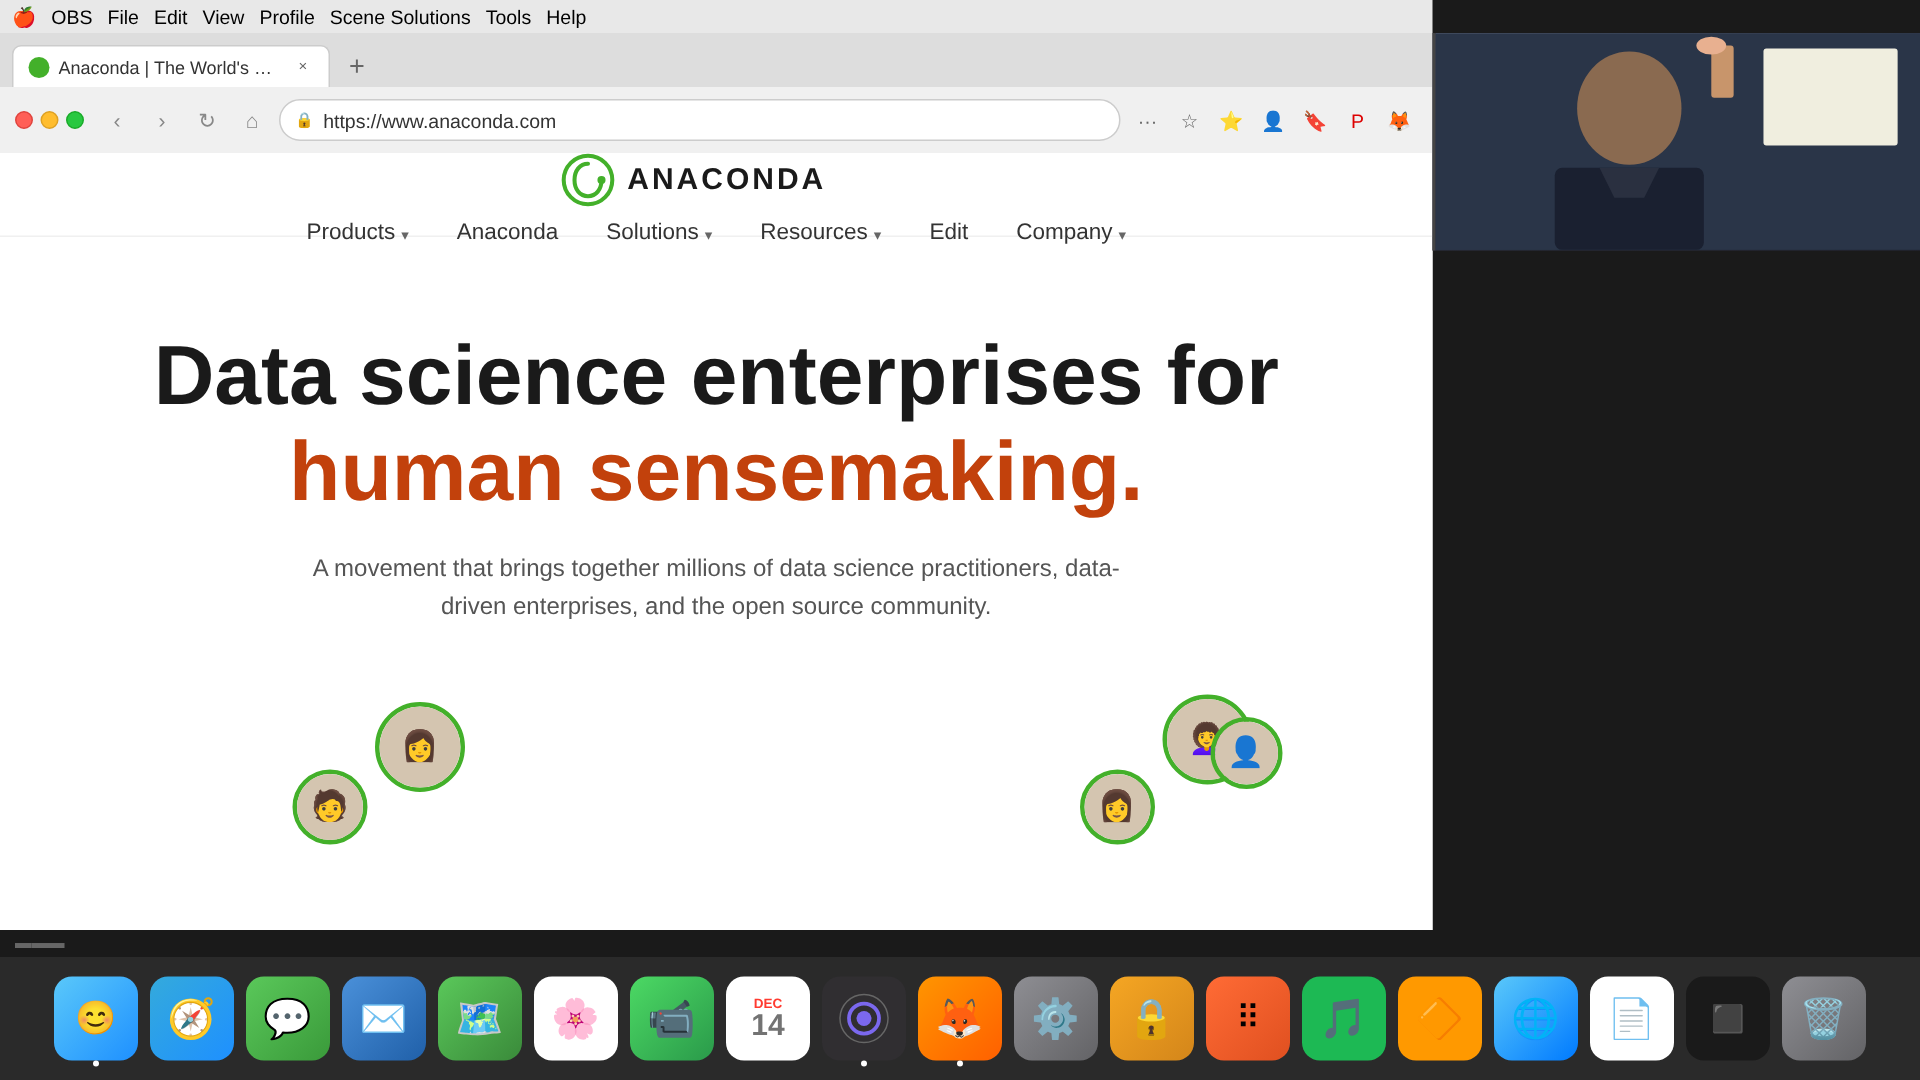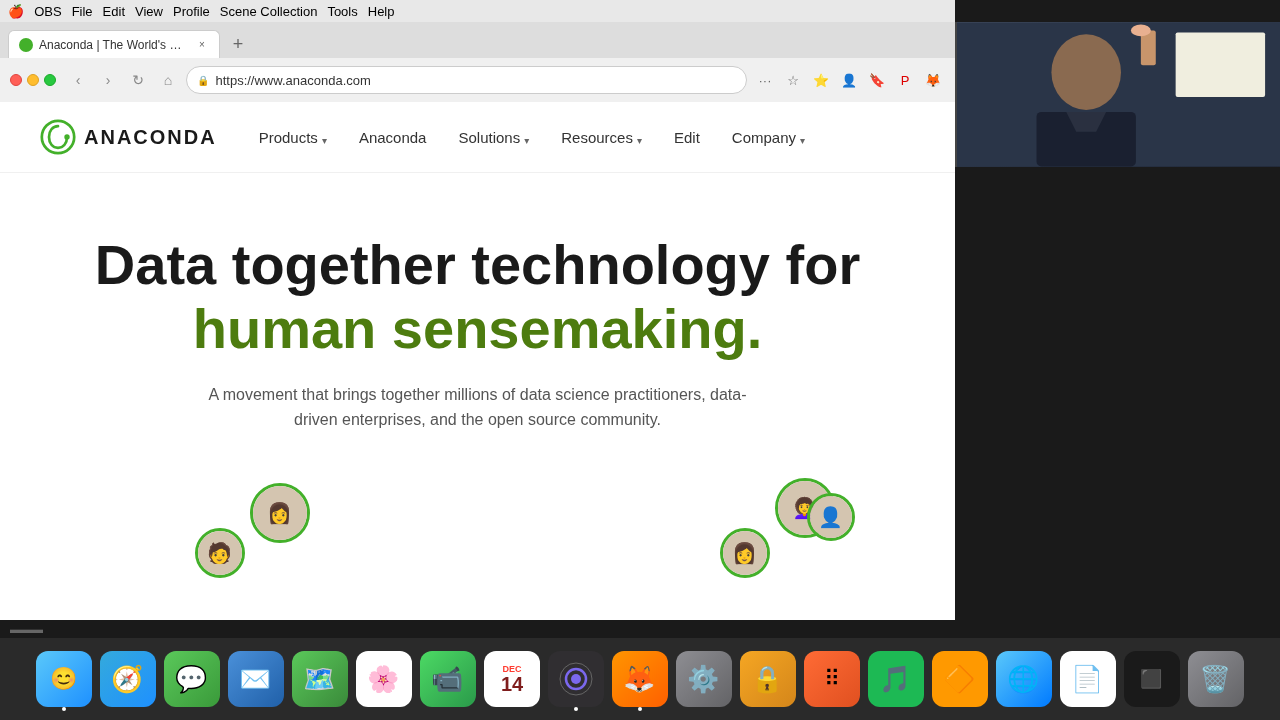--- a/index.html
+++ b/index.html
@@ -142,27 +142,28 @@
 
     
     .website-content {
       height: 540px;
       background: #fff;
       overflow: hidden;
     }
 
     
     .anaconda-nav {
-      height: 71px;
+      height: 56px;
       background: #fff;
       display: flex;
       align-items: center;
       padding: 0 40px;
       border-bottom: 1px solid #f0f0f0;
       gap: 0;
+      flex-direction: column;
     }
 
     .anaconda-logo {
       display: flex;
       align-items: center;
       gap: 8px;
       margin-right: 30px;
     }
 
     .logo-icon {
@@ -214,21 +215,21 @@
     .hero-title-black {
       font-size: 56px;
       font-weight: 700;
       color: #1a1a1a;
       line-height: 1.15;
     }
 
     .hero-title-green {
       font-size: 56px;
       font-weight: 700;
-      color: #4d7c0f;
+      color: #c2410c;
       line-height: 1.15;
     }
 
     .hero-subtitle {
       font-size: 16px;
       color: #555;
       max-width: 560px;
       line-height: 1.6;
       margin-top: 20px;
       margin-bottom: 30px;
@@ -389,21 +390,21 @@
 </head>
 <body>
 
 <div class="mac-menu-overlay">
   <span>🍎</span>
   <span>OBS</span>
   <span>File</span>
   <span>Edit</span>
   <span>View</span>
   <span>Profile</span>
-  <span>Scene Collection</span>
+  <span>Scene Solutions</span>
   <span>Tools</span>
   <span>Help</span>
 </div>
 
 <div class="browser-window" style="top:22px;">
 
   <div class="browser-chrome">
 
     <div class="browser-tabs">
       <div class="browser-tab">
@@ -476,21 +477,21 @@
         </div>
         <div class="nav-link">
           <span>Company</span>
           <span class="nav-chevron">▾</span>
         </div>
       </div>
     </div>
 
     <div class="hero-section">
       <div>
-        <div class="hero-title-black">Data together technology for</div>
+        <div class="hero-title-black">Data science enterprises for</div>
         <div class="hero-title-green">human sensemaking.</div>
       </div>
       <p class="hero-subtitle">A movement that brings together millions of data science practitioners, data-driven enterprises, and the open source community.</p>
 
       <div class="avatars-row">
         <div class="avatar-circle a1">
           <div class="avatar-inner">👩</div>
         </div>
         <div class="avatar-circle a2">
           <div class="avatar-inner">👩‍🦱</div>
@@ -570,21 +571,21 @@
     <div class="dock-item" style="background:#fff;border-radius:12px;">
       <span style="font-size:26px;">🌸</span>
     </div>
 
     <div class="dock-item" style="background:linear-gradient(135deg,#4cd964,#2a9a4a);">
       <span style="font-size:26px;">📹</span>
     </div>
 
     <div class="dock-item" style="background:#fff;border-radius:12px;flex-direction:column;padding:2px;">
       <span style="font-size:9px;color:#ff3b30;font-weight:bold;">DEC</span>
-      <span style="font-size:20px;font-weight:bold;color:#7f1d1d;line-height:1;">14</span>
+      <span style="font-size:20px;font-weight:bold;color:#737373;line-height:1;">14</span>
     </div>
 
     <div class="dock-item" style="background:#302e31;border-radius:12px;">
       <svg width="34" height="34" viewBox="0 0 34 34">
         <circle cx="17" cy="17" r="16" fill="#302e31" stroke="#666" stroke-width="1"></circle>
         <circle cx="17" cy="17" r="10" fill="none" stroke="#7b68ee" stroke-width="2.5"></circle>
         <circle cx="17" cy="17" r="5" fill="#7b68ee"></circle>
       </svg>
       <div class="dock-dot"></div>
     </div>

